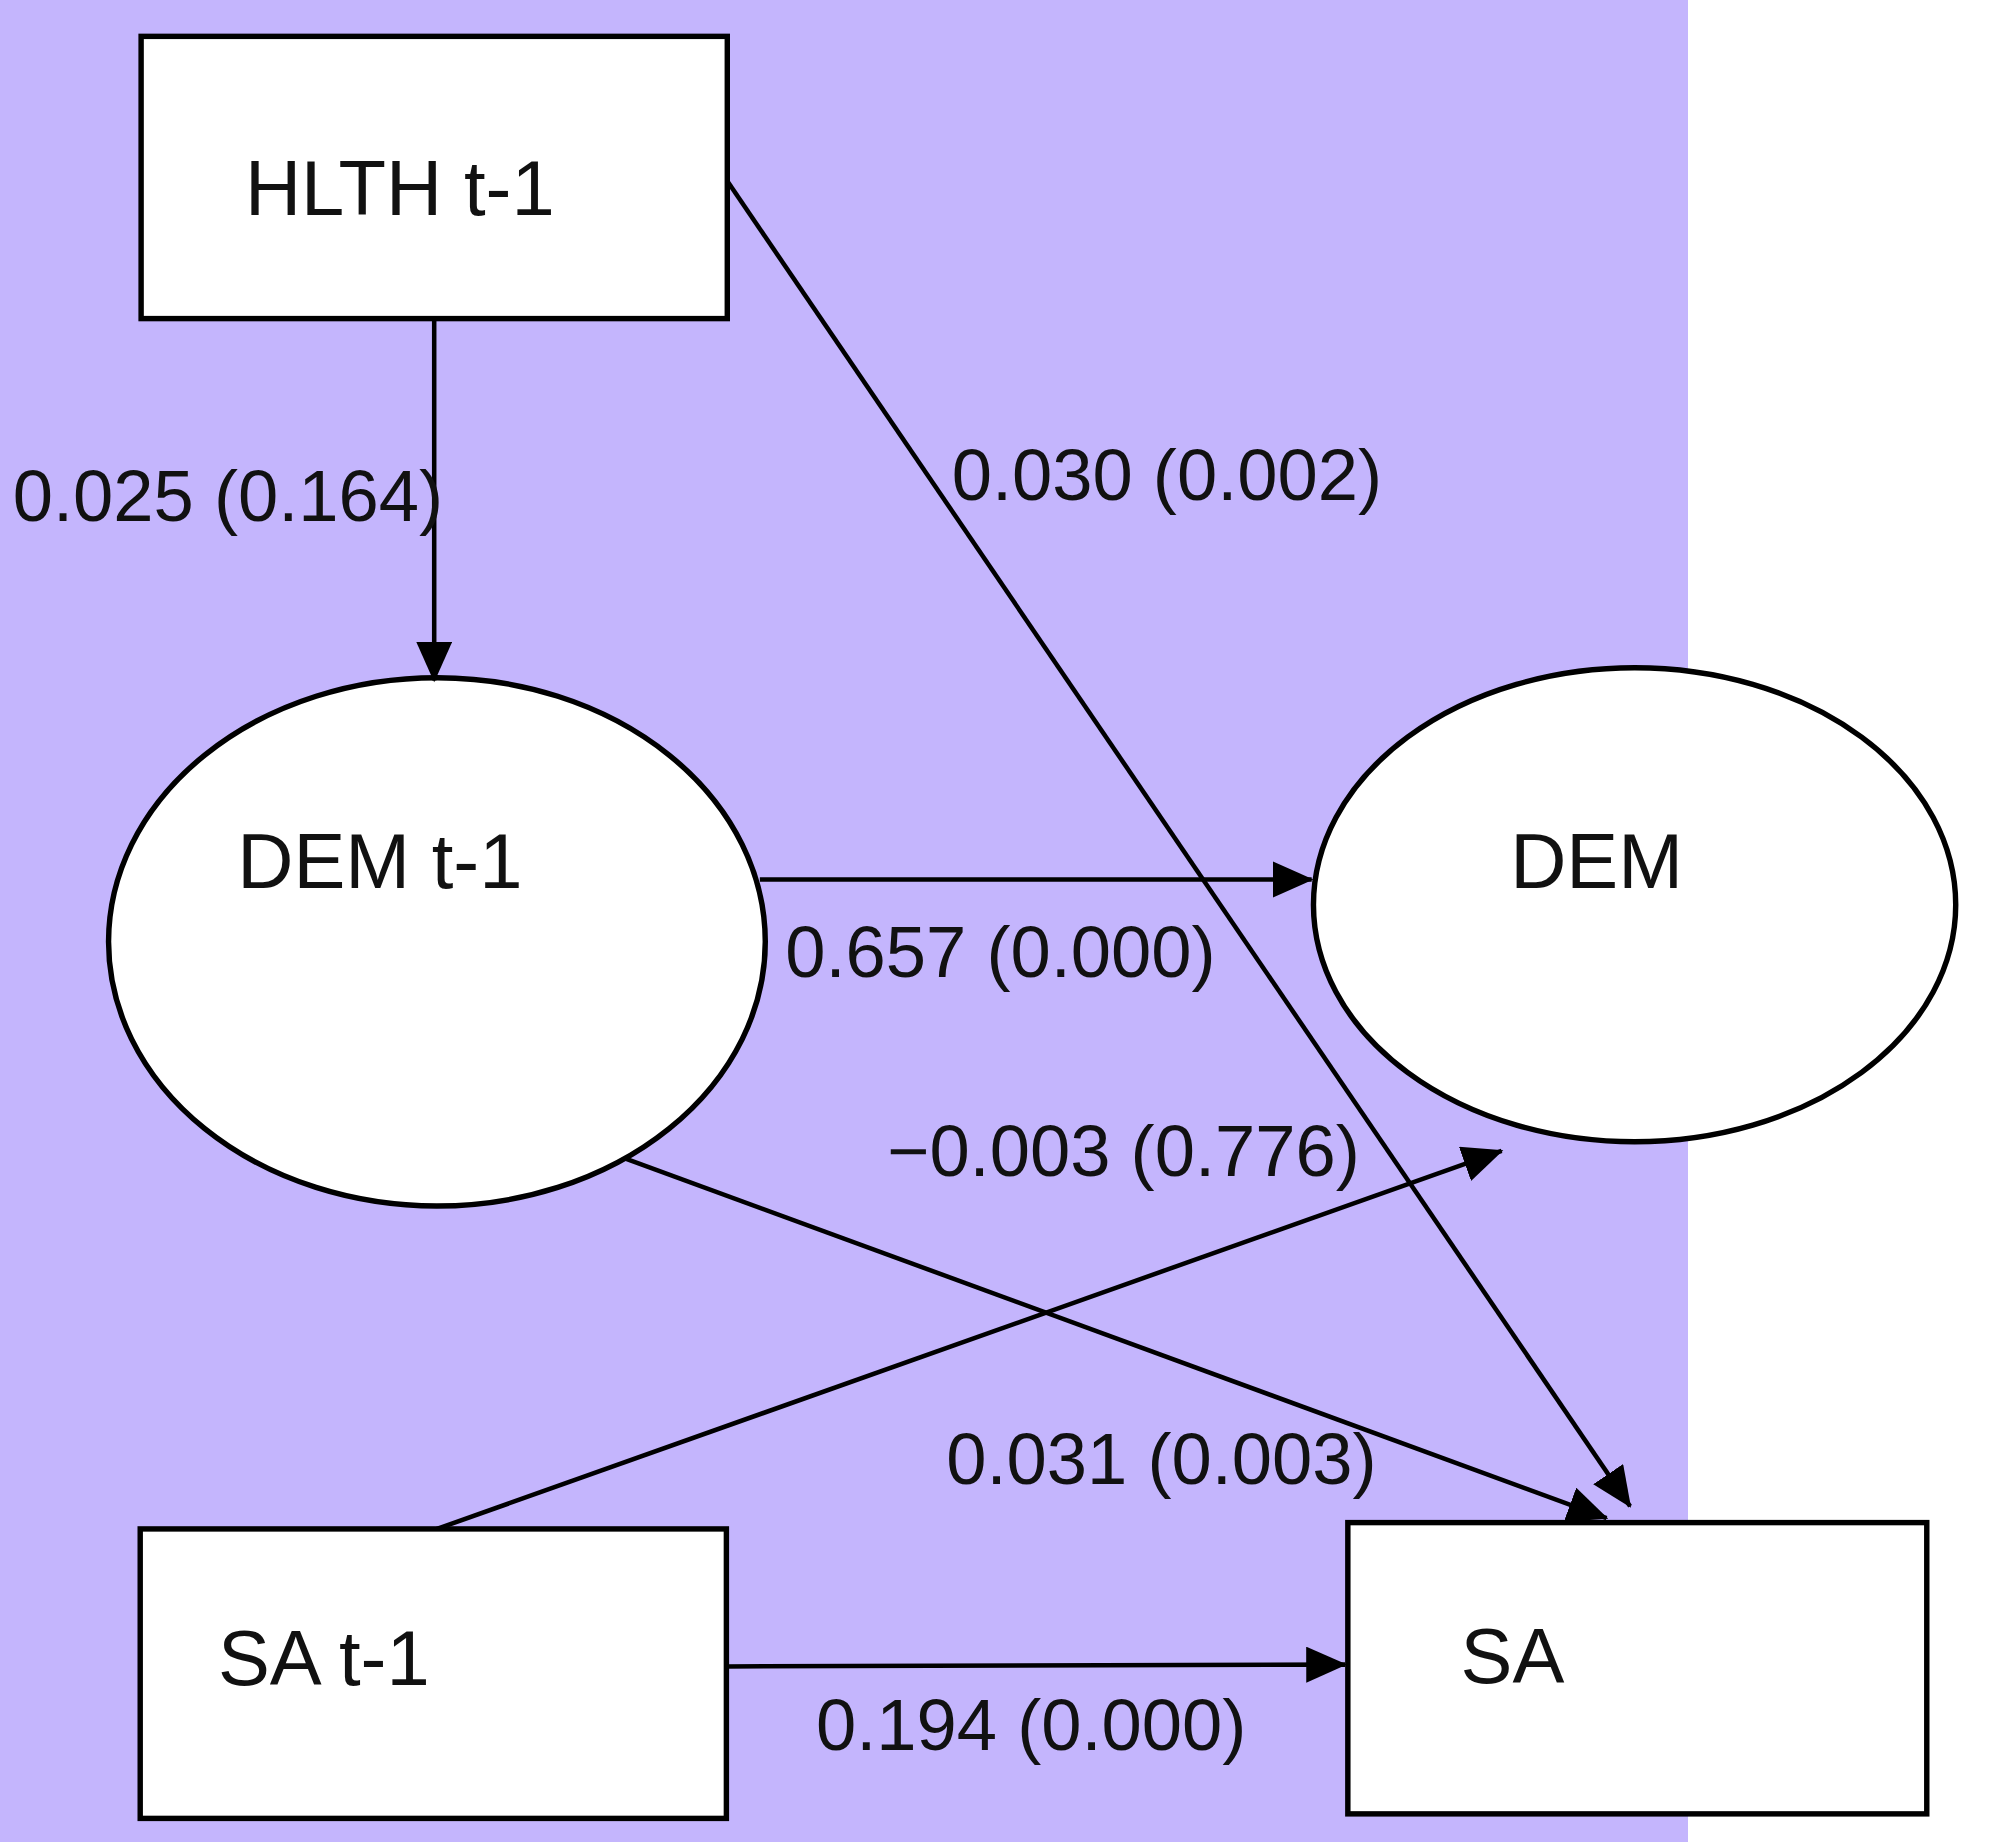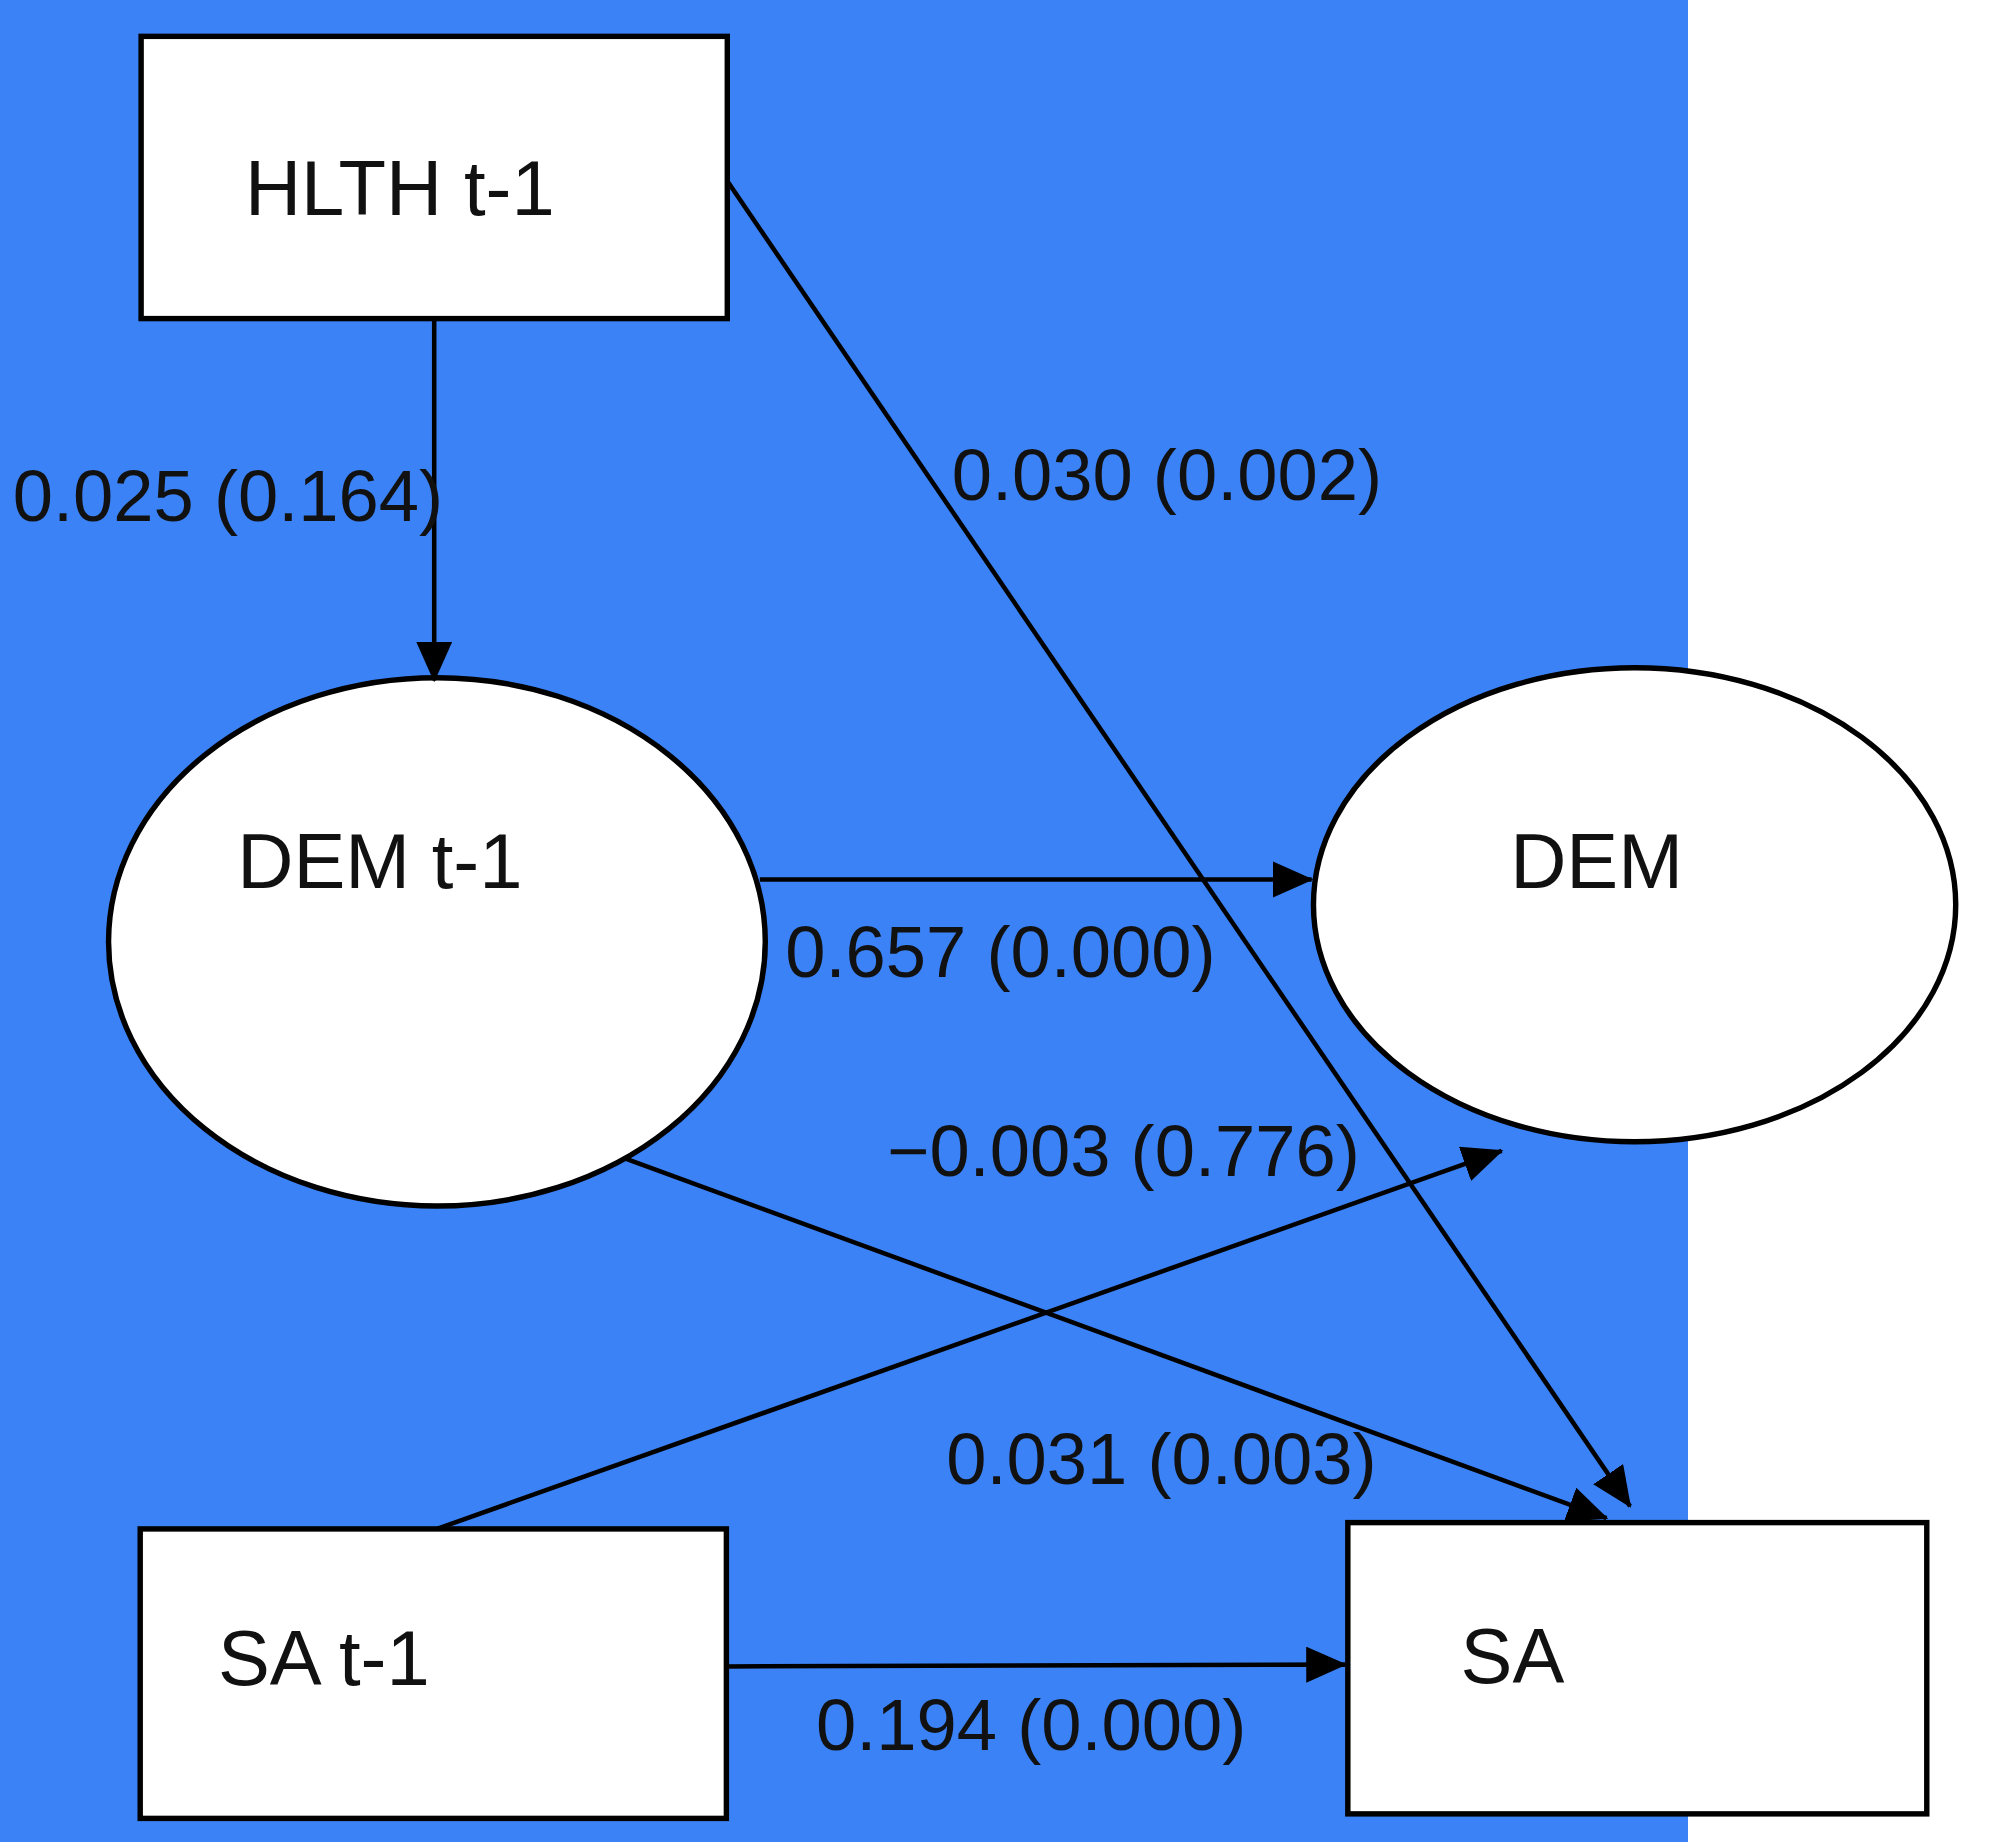--- a/index.html
+++ b/index.html
@@ -10,21 +10,21 @@
     height: 1843px;
     overflow: hidden;
     font-family: "Liberation Sans", sans-serif;
   }
   #diagram-wrap {
     position: absolute;
     left: 0;
     top: 0;
     width: 1688px;
     height: 1843px;
-    background: #3b82f6;
+    background: #c4b5fd;
   }
   svg text {
     font-family: "Liberation Sans", "DejaVu Sans", sans-serif;
     fill: #111111;
   }
   .node-shape {
     fill: #ffffff;
     stroke: #000000;
   }
   .edge-line {

